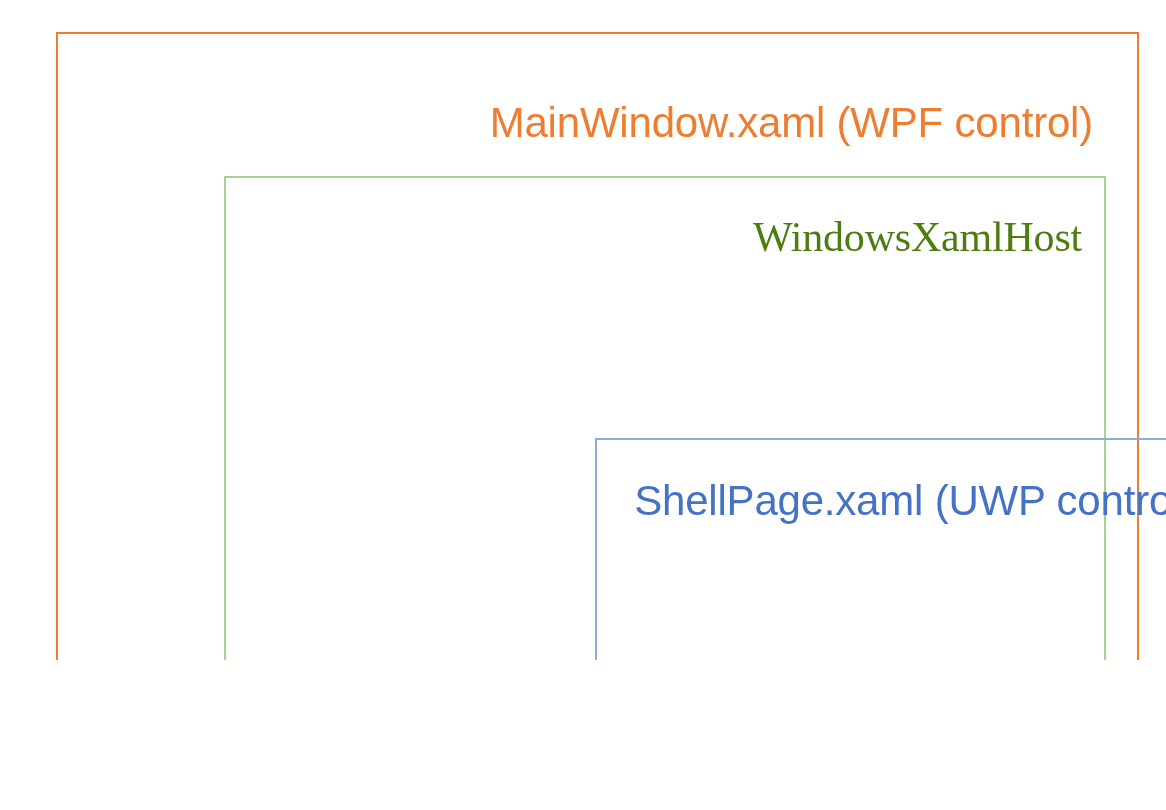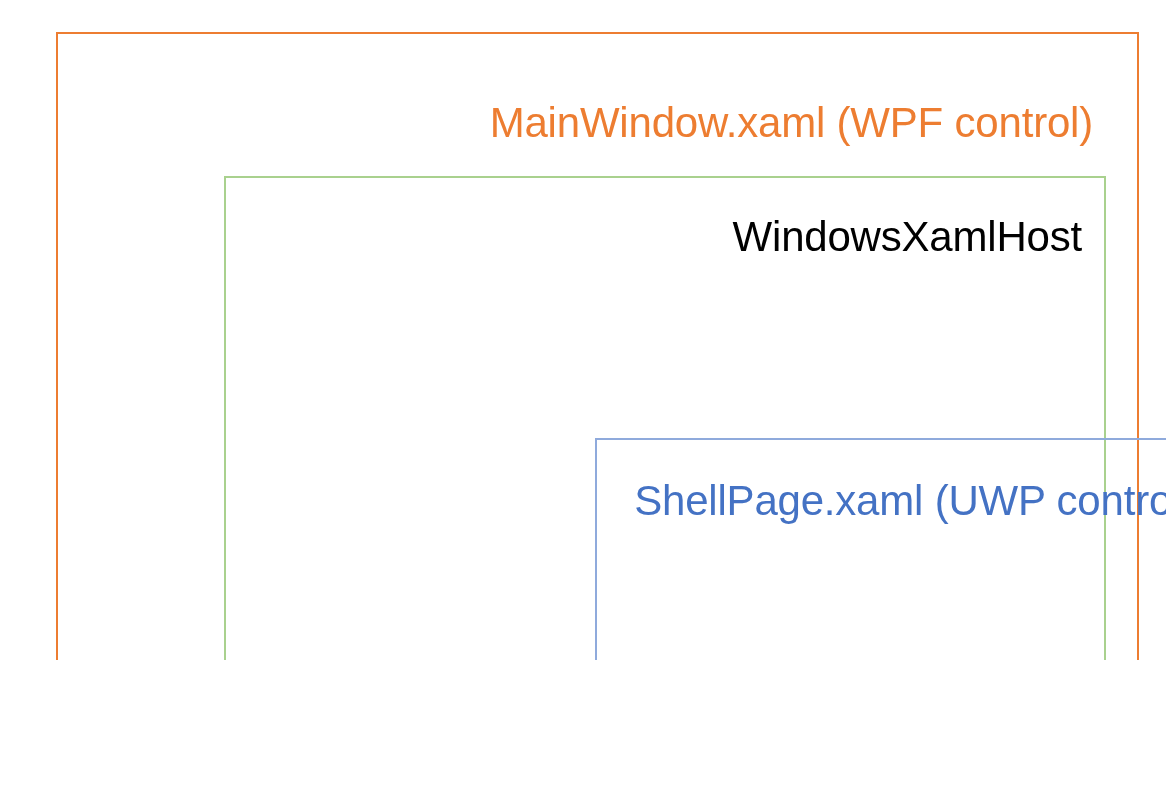--- a/index.html
+++ b/index.html
@@ -57,21 +57,22 @@
     top: 142px;
     width: 882px;
     height: 576px;
     border: 2px solid #A9D18E;
   }
   #xamlhost-title {
     right: 22px;
     top: 34px;
     font-size: 42px;
     line-height: 50px;
-    color: #000000;
+    color: #4d7c0f;
+    font-family: Liberation Serif, serif;
   }
 
   
   #shellpage-box {
     left: 369px;
     top: 260px;
     width: 631px;
     height: 398px;
     border: 2px solid #8FAADC;
   }

